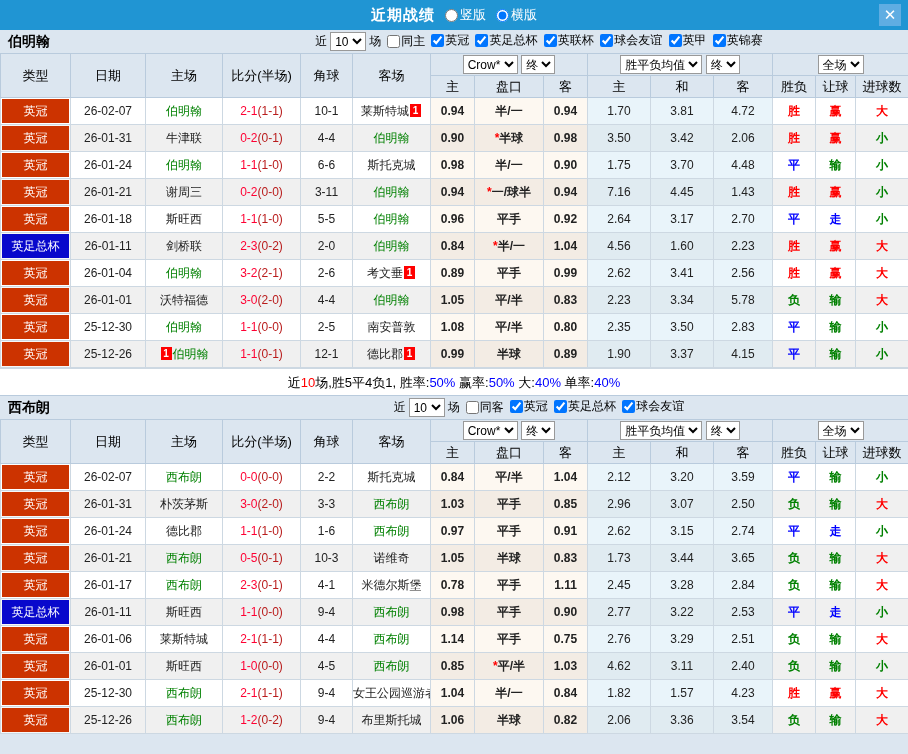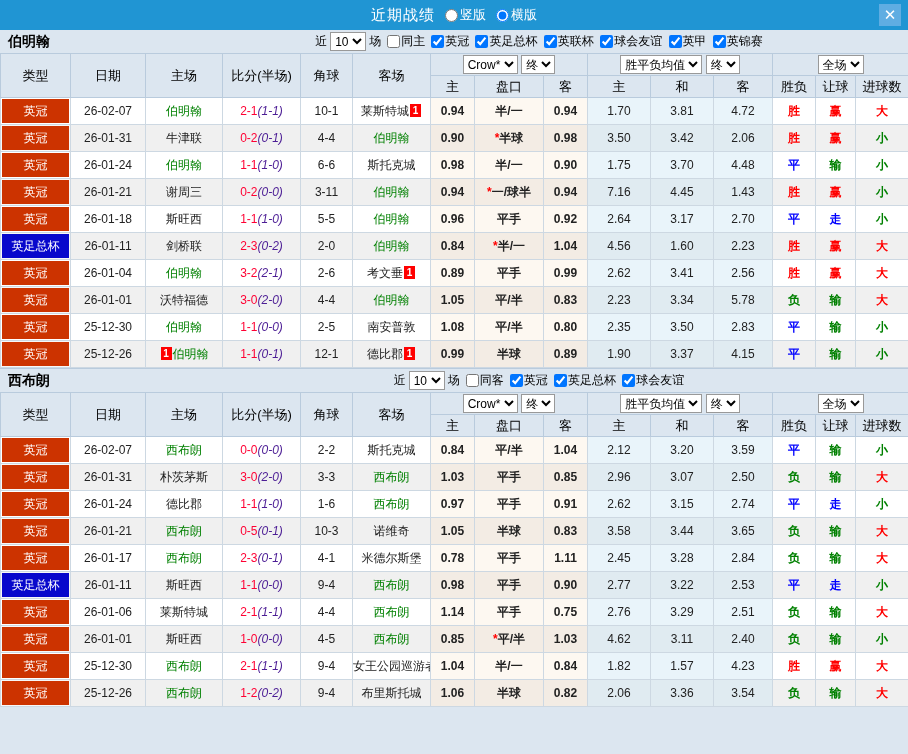--- a/index.html
+++ b/index.html
@@ -8,35 +8,35 @@
     width:908px; height:754px; overflow:hidden;
     background:#dce6f0;
     font-family:"Liberation Sans","DejaVu Sans",sans-serif;
     font-size:12px; color:#222;
   }
   
   .titlebar {
     height:30px; background:#2095d3; position:relative;
     display:flex; align-items:center; justify-content:center; gap:4px; color:#fff;
   }
-  .titlebar .title { font-weight:normal; font-size:15px; letter-spacing:1px; }
+  .titlebar .title { font-weight:bold; font-size:15px; letter-spacing:1px; }
   .titlebar label { display:flex; align-items:center; gap:2px; font-size:13px; cursor:pointer; }
   .titlebar input { margin:0 0 0 6px; }
   .close-btn {
     position:absolute; right:7px; top:4px; width:22px; height:22px;
     background:#5fade2; color:#fff; text-align:center; line-height:21px;
     font-size:15px; font-weight:bold; cursor:pointer;
   }
   
   .filter-row { height:23px; display:flex; align-items:center; padding:0 8px; background:#dce6f0; }
   .team-name { font-weight:bold; font-size:14px; color:#000; width:170px; flex:none; }
   .filter-controls { display:flex; align-items:center; gap:3px; margin:0 auto; white-space:nowrap; }
   .filter-controls .lbl { font-size:12px; color:#000; }
   .filter-controls select { height:19px; font-size:12px; border:1px solid #999; background:#fff; }
-  .chk { display:inline-flex; align-items:center; font-size:12px; color:#000; cursor:pointer; }
+  .chk { display:inline-flex; font-size:12px; color:#000; cursor:pointer; }
   .chk input { margin:0 1px 0 3px; }
   
   table { border-collapse:collapse; table-layout:fixed; width:908px; background:#fff; }
   th {
     background:#dce6f0; font-weight:normal; font-size:13px; color:#000;
     border:1px solid #b9cbdd; height:22px; padding:0; overflow:hidden;
   }
   th select { height:19px; font-size:12px; border:1px solid #999; background:#fff; max-width:95%; }
   td {
     border:1px solid #cdd8e2; text-align:center; height:27px; padding:0;
@@ -47,21 +47,21 @@
   tr.even td.c-odds1 { background:#f3ece4; }
   td.c-odds2 { background:#e9f4fa; }
   tr.even td.c-odds2 { background:#e0ebf1; }
   td.c-type { background:#fff; padding:1px; }
   tr.even td.c-type { background:#f7f7f7; }
   .type-badge { height:100%; line-height:24px; color:#fff; font-size:12px; }
   .type-r { background:#cc3300; }
   .type-b { background:#0808cc; }
   .hl { color:#008000; }
   .ft { color:#ff0033; }
-  .ht { color:#4c1d95;font-style:italic; }
+  .ht { color:#b91c1c; }
   .star { color:#ff0000; }
   .badge1 {
     display:inline-block; background:#ff0000; color:#fff; width:11px; height:13px;
     line-height:13px; font-size:10px; margin:0 1px; vertical-align:1px; font-weight:bold;
   }
   .res-r { color:#ff0000; font-weight:bold; }
   .res-b { color:#0000ff; font-weight:bold; }
   .res-g { color:#008000; font-weight:bold; }
   
   .stats { height:27px; line-height:27px; text-align:center; background:#fff; font-size:13px; border-top:1px solid #cdd8e2; }
@@ -376,20 +376,21 @@
     <td class="c-odds1">0.89</td>
     <td class="c-odds2">1.90</td>
     <td class="c-odds2">3.37</td>
     <td class="c-odds2">4.15</td>
     <td class="res-b">平</td>
     <td class="res-g">输</td>
     <td class="res-g">小</td>
   </tr>
 </tbody>
   </table>
+  <div class="stats"><span class="fs-k">近</span><span class="fs-r">10</span><span class="fs-k">场,胜5平4负1, 胜率:</span><span class="fs-b">50%</span><span class="fs-k"> 赢率:</span><span class="fs-b">50%</span><span class="fs-k"> 大:</span><span class="fs-b">40%</span><span class="fs-k"> 单率:</span><span class="fs-b">40%</span></div>
 </div>
 
 <div class="section section-sep">
   <div class="filter-row">
     <span class="team-name">西布朗</span>
     <span class="filter-controls">
       <span class="lbl">近</span>
       <select><option>10</option></select>
       <span class="lbl">场</span>
       <label class="chk">
@@ -531,21 +532,21 @@
             <div class="type-badge type-r">英冠</div>
           </td>
     <td>26-01-21</td>
     <td><span class="hl">西布朗</span></td>
     <td><span class="ft">0-5</span><span class="ht">(0-1)</span></td>
     <td>10-3</td>
     <td><span>诺维奇</span></td>
     <td class="c-odds1">1.05</td>
     <td class="c-odds1"><span>半球</span></td>
     <td class="c-odds1">0.83</td>
-    <td class="c-odds2">3.58</td>
+    <td class="c-odds2">1.73</td>
     <td class="c-odds2">3.44</td>
     <td class="c-odds2">3.65</td>
     <td class="res-g">负</td>
     <td class="res-g">输</td>
     <td class="res-r">大</td>
   </tr>
 
   <tr>
     <td class="c-type">
             <div class="type-badge type-r">英冠</div>

